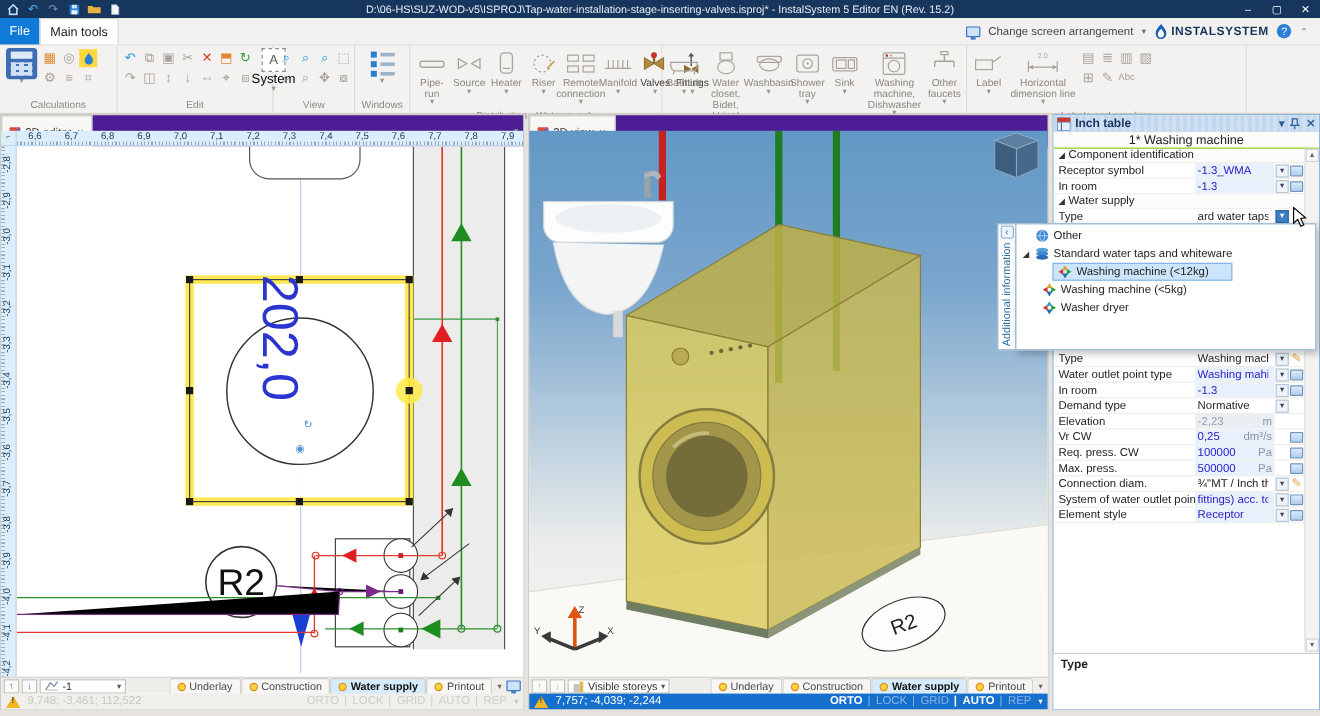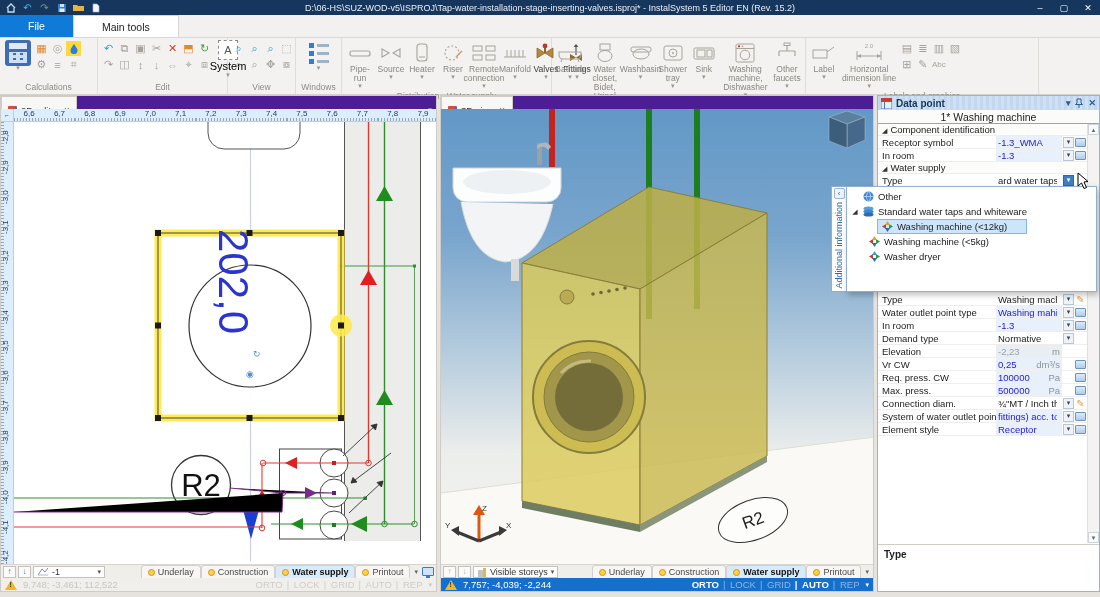--- a/index.html
+++ b/index.html
@@ -9,21 +9,21 @@
   
   #titlebar{position:absolute;left:0;top:0;width:1100px;height:15px;background:#17365d;color:#fff;display:flex;align-items:center}
   .qat{display:flex;align-items:center;gap:6px;padding-left:5px}
   .qat .qi{width:11px;height:11px;display:inline-flex;align-items:center;justify-content:center;font-size:10px}
   #title-text{position:absolute;left:0;right:0;text-align:center;font-size:9px;color:#e8eef6;pointer-events:none}
   .winbtns{margin-left:auto;display:flex;gap:0}
   .winbtns span{width:24px;text-align:center;font-size:9px;color:#fff;cursor:default}
 
   
   #menubar{position:absolute;left:0;top:15px;width:1100px;height:23px;background:#f2f1ef;border-bottom:1px solid #dcd9d4;display:flex;align-items:stretch}
-  .apptab{padding:0 28px;display:flex;align-items:center;font-size:10.5px}
+  .apptab{padding:0 8px;display:flex;align-items:center;font-size:10.5px}
   .apptab.file{background:#0f7ad8;color:#fff}
   .apptab.active{background:#fff;color:#222;border:1px solid #d8d5d0;border-bottom:none}
   #menubar .right{margin-left:auto;display:flex;align-items:center;gap:7px;padding-right:10px;color:#444;font-size:9.5px}
   .brand{font-weight:bold;color:#17365d;font-size:10px;letter-spacing:.4px;display:flex;align-items:center;gap:3px}
   .helpdot{width:12px;height:12px;border-radius:50%;background:#2b7fd4;color:#fff;font-size:9px;display:inline-flex;align-items:center;justify-content:center}
 
   
   #ribbon{position:absolute;left:0;top:38px;width:1100px;height:57px;background:#f4f2f0;border-bottom:1px solid #d5d2cd;display:flex}
   .rgroup{height:100%;border-right:1px solid #e0ddd8;display:flex;flex-direction:column}
   .rits{flex:1;display:flex;align-items:flex-start;padding:2px 3px 0 3px;gap:1px}
@@ -171,20 +171,34 @@
   <div class="winbtns">
     <span>–</span>
     <span>▢</span>
     <span>✕</span>
   </div>
 </div>
 
 <div id="menubar">
   <div class="apptab file">File</div>
   <div class="apptab active">Main tools</div>
+  <div class="right">
+    <span class="mini-mon"></span>
+    <span>Change screen arrangement</span>
+    <span style="font-size:7px;color:#666">▾</span>
+    <span class="brand">
+      <svg width="11" height="13">
+          <path d="M5.5 0 C8 3 10 5 10 8 a4.5 4.5 0 1 1 -9 0 C1 5 3 3 5.5 0 z" fill="#1b61b5"></path>
+          <path d="M5.5 4 C7 6 8 7 8 8.6 a2.6 2.6 0 1 1 -5.2 0 C2.8 7 4 6 5.5 4 z" fill="#fff"></path>
+        </svg>
+      <span>INSTALSYSTEM</span>
+    </span>
+    <span class="helpdot">?</span>
+    <span style="color:#777;font-size:8px">⌃</span>
+  </div>
 </div>
 
 <div id="ribbon">
 
   <div class="rgroup" style="width:98px">
     <div class="rits">
       <div class="rb en">
         <span class="ric">
             <span class="calcbig"></span>
           </span>
@@ -789,21 +803,21 @@
   </div>
 </div>
 
 <div id="panelR">
   <div id="phead">
     <svg width="11" height="11">
         <rect x="0" y="0" width="11" height="11" fill="#e8eef6" stroke="#4a77ad"></rect>
         <path d="M0 3.5 h11 M3.5 0 v11" stroke="#4a77ad"></path>
         <rect x="0" y="0" width="11" height="3.5" fill="#c9392c"></rect>
       </svg>
-    <span>Data point</span>
+    <span>Inch table</span>
     <span class="hicons">
       <span>▾</span>
       <svg width="8" height="10">
           <path d="M2 1 h4 v4 l1.5 1.5 h-7 L2 5 z M4 6.5 V10" fill="none" stroke="#2f5f94"></path>
         </svg>
       <span>✕</span>
     </span>
   </div>
   <div id="psub">1* Washing machine</div>
 

